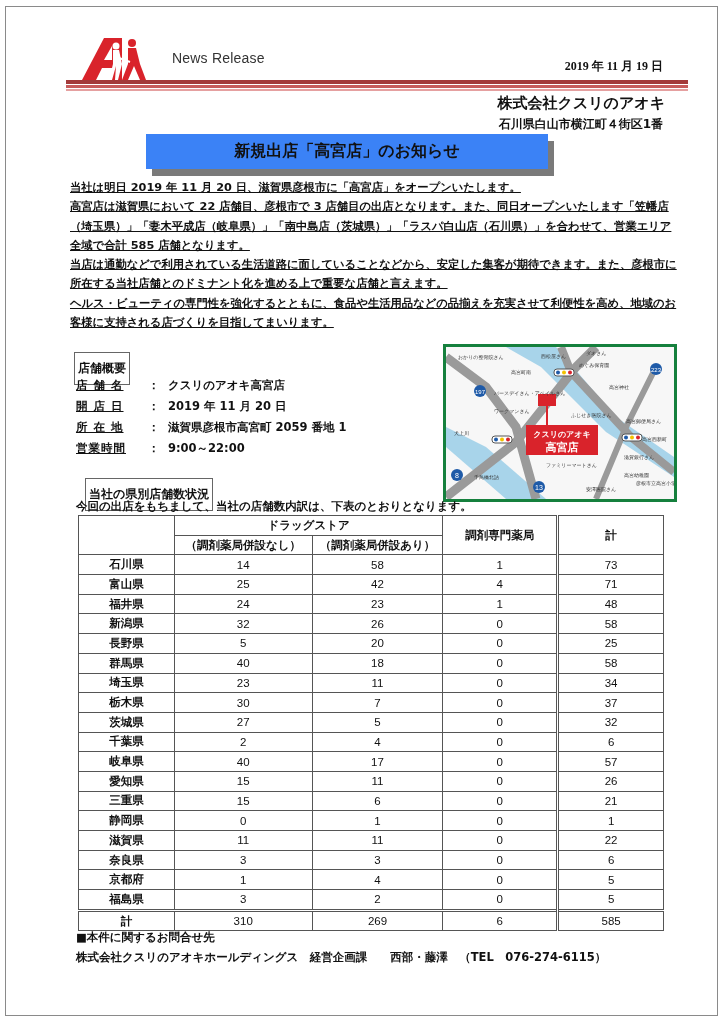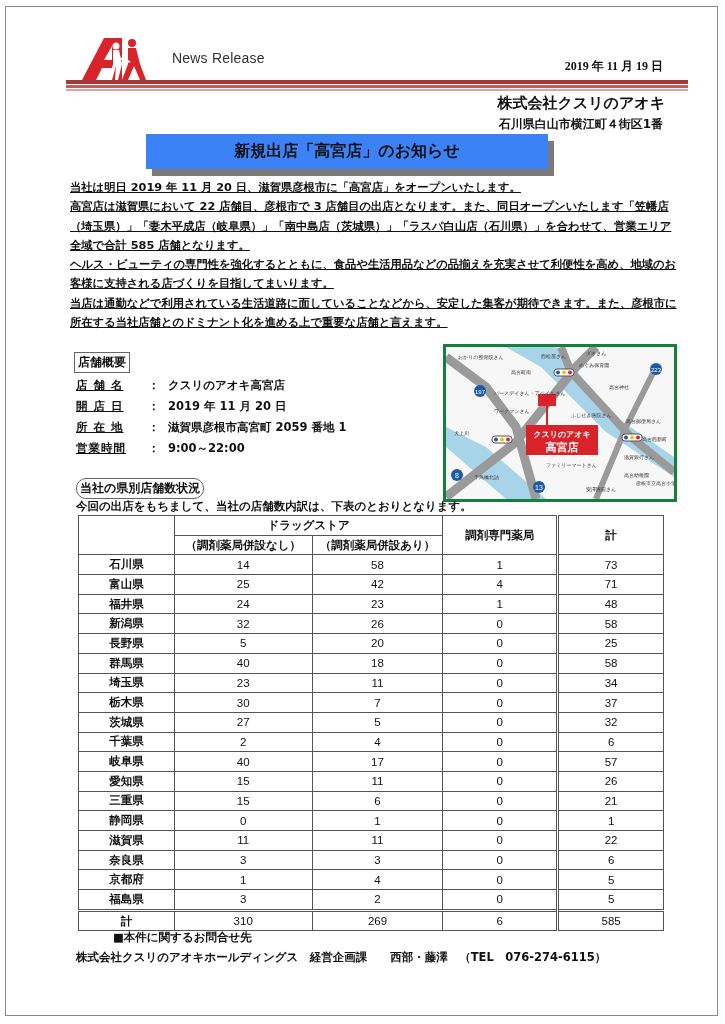--- a/index.html
+++ b/index.html
@@ -17,37 +17,37 @@
   .rule3 { position:absolute; left:66px; top:89px; width:622px; height:2px; background:#e5a0a0; }
   .company { position:absolute; right:60px; top:94px; font-size:15px; font-weight:bold; }
   .address { position:absolute; right:62px; top:116px; font-size:12px; font-weight:bold; }
   .title-shadow { position:absolute; left:152px; top:141px; width:402px; height:35px; background:#7a7a7a; }
   .title-box { position:absolute; left:146px; top:134px; width:402px; height:35px; background:#3b82f6;
                display:flex; align-items:center; justify-content:center; font-size:16px; font-weight:bold; }
   .body-text { position:absolute; left:70px; top:178px; width:610px; font-size:11.3px; line-height:19.3px;
                font-weight:bold; }
   .body-text p { margin:0;text-decoration:underline; }
   .section-label { position:absolute; font-size:12px; font-weight:bold; border:1px solid #666;
-                   padding:1px 3px; background:#fff; }
+                   padding:7px 3px; background:#fff; }
   .overview { position:absolute; left:76px; top:375px; font-size:11.5px; font-weight:bold; }
   .ov-row { display:flex; height:21px; align-items:center; }
   .ov-key { width:72px; letter-spacing:1px;text-decoration:underline; }
   .ov-sep { width:20px; }
   .map { position:absolute; left:443px; top:344px; width:228px; height:152px; border:3px solid #15803d;
          background:#f7f7f7; overflow:hidden;text-align:right; }
   .intro { position:absolute; left:76px; top:499px; font-size:11.5px; font-weight:bold; }
   table.stores { position:absolute; left:78px; top:515px; width:586px; border-collapse:collapse;
                  font-size:11.5px; font-family:"Liberation Sans Narrow", "Liberation Sans", sans-serif; }
   table.stores td, table.stores th { border:1px solid #555; text-align:center; padding:0; height:18.7px;
                  font-weight:normal; }
   table.stores th { font-weight:bold; }
   table.stores td.pref { font-weight:bold; }
   table.stores tr.total td { border-top:3px double #555; }
   table.stores td.c4, table.stores th.c4 { border-left:3px double #555; }
-  .contact-h { position:absolute; left:76px; top:930px; font-size:11.5px; font-weight:bold;margin-left:37px; }
+  .contact-h { position:absolute; left:76px; top:930px; font-size:11.5px; font-weight:bold; }
   .contact { position:absolute; left:76px; top:950px; font-size:11.5px; font-weight:bold; }
 </style>
 </head>
 <body>
 
 <div class="page"></div>
 
 <svg class="logo" viewBox="0 0 86 42">
   <polygon points="0,42 22,0 40,0 40,42 30,42 30,30 20,30 14,42" fill="#d9232b"></polygon>
   <polygon points="22,22 30,8 30,22" fill="#fff"></polygon>
@@ -64,22 +64,22 @@
 <div class="rule3"></div>
 <div class="company">株式会社クスリのアオキ</div>
 <div class="address">石川県白山市横江町４街区1番</div>
 
 <div class="title-shadow"></div>
 <div class="title-box">新規出店「高宮店」のお知らせ</div>
 
 <div class="body-text">
   <p>当社は明日 2019 年 11 月 20 日、滋賀県彦根市に「高宮店」をオープンいたします。</p>
   <p>高宮店は滋賀県において 22 店舗目、彦根市で 3 店舗目の出店となります。また、同日オープンいたします「笠幡店（埼玉県）」「妻木平成店（岐阜県）」「南中島店（茨城県）」「ラスパ白山店（石川県）」を合わせて、営業エリア全域で合計 585 店舗となります。</p>
+  <p>当店は通勤などで利用されている生活道路に面していることなどから、安定した集客が期待できます。また、彦根市に所在する当社店舗とのドミナント化を進める上で重要な店舗と言えます。</p>
   <p>ヘルス・ビューティの専門性を強化するとともに、食品や生活用品などの品揃えを充実させて利便性を高め、地域のお客様に支持される店づくりを目指してまいります。</p>
-  <p>当店は通勤などで利用されている生活道路に面していることなどから、安定した集客が期待できます。また、彦根市に所在する当社店舗とのドミナント化を進める上で重要な店舗と言えます。</p>
 </div>
 
 <div class="section-label" style="left:74px; top:352px;">店舗概要</div>
 <div class="overview">
   <div class="ov-row">
     <span class="ov-key">店 舗 名</span>
     <span class="ov-sep">：</span>
     <span>クスリのアオキ高宮店</span>
   </div>
   <div class="ov-row">
@@ -154,21 +154,21 @@
       <text x="178" y="112">滋賀銀行さん</text>
       <text x="140" y="144">安澤医院さん</text>
       <text x="178" y="130">高宮幼稚園</text>
       <text x="190" y="138">彦根市立高宮小学校</text>
       <text x="28" y="132">千鳥橋北詰</text>
       <text x="8" y="88">犬上川</text>
     </g>
   </svg>
 </div>
 
-<div class="section-label" style="left:76px; top:478px;border-radius:10px;">当社の県別店舗数状況</div>
+<div class="section-label" style="left:85px; top:478px;">当社の県別店舗数状況</div>
 <div class="intro">今回の出店をもちまして、当社の店舗数内訳は、下表のとおりとなります。</div>
 
 <table class="stores">
   <colgroup>
     <col style="width:96px">
       <col style="width:138px">
       <col style="width:131px">
       <col style="width:115px">
       <col style="width:106px">
   </colgroup>

